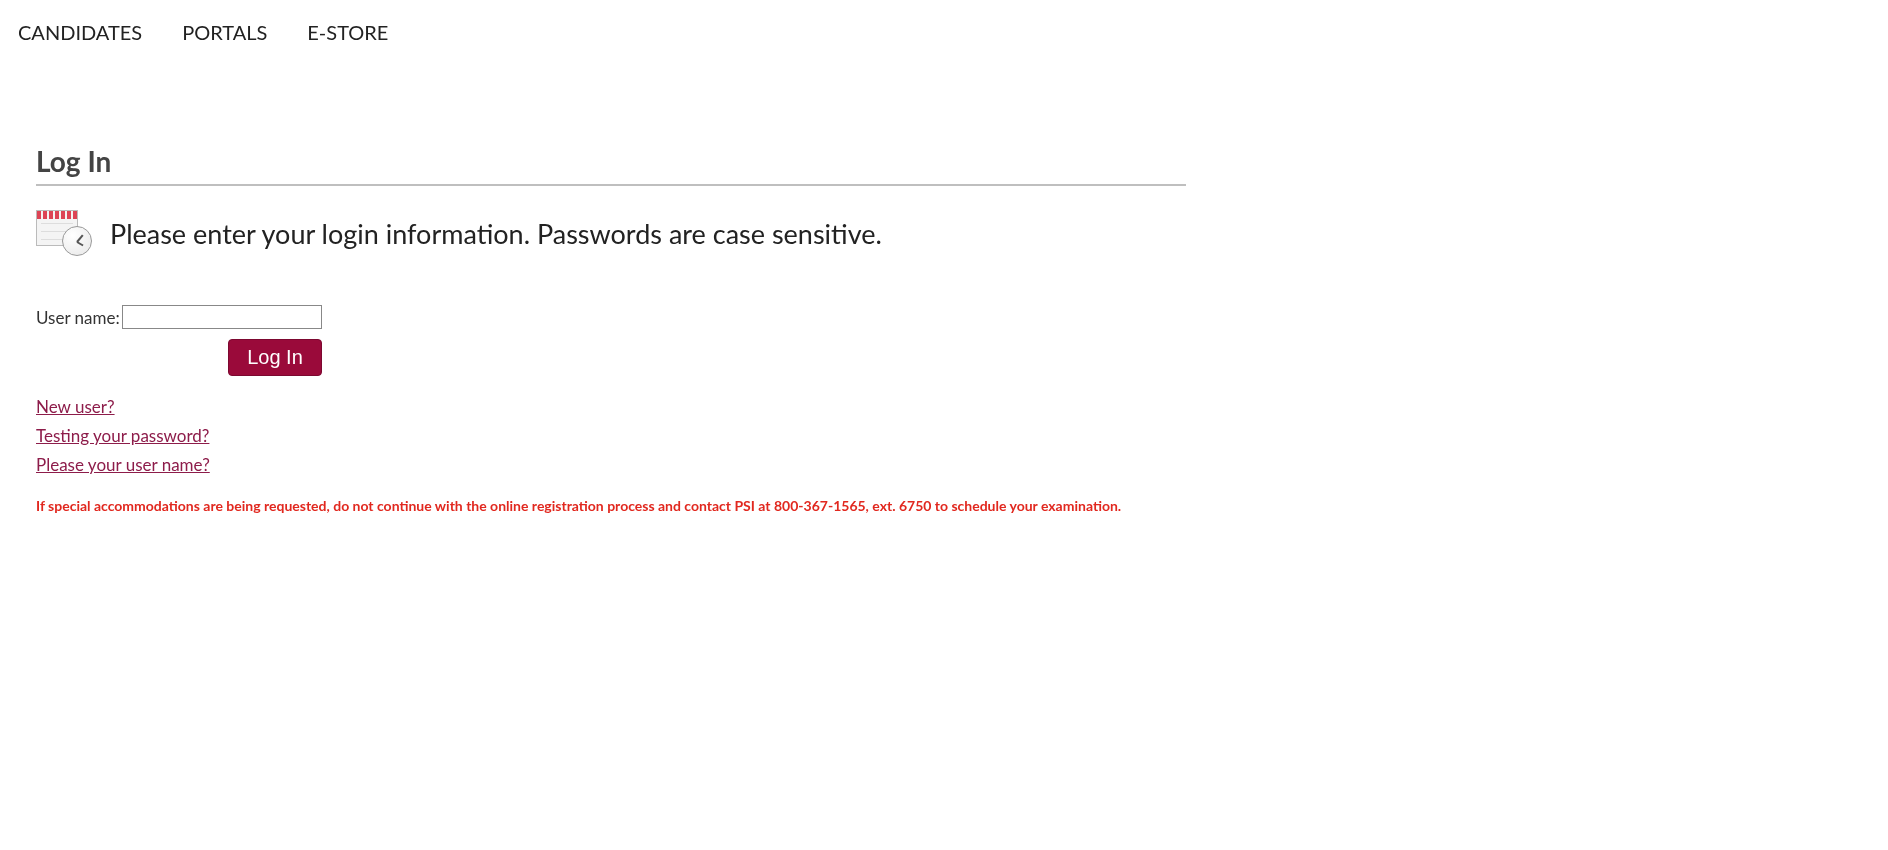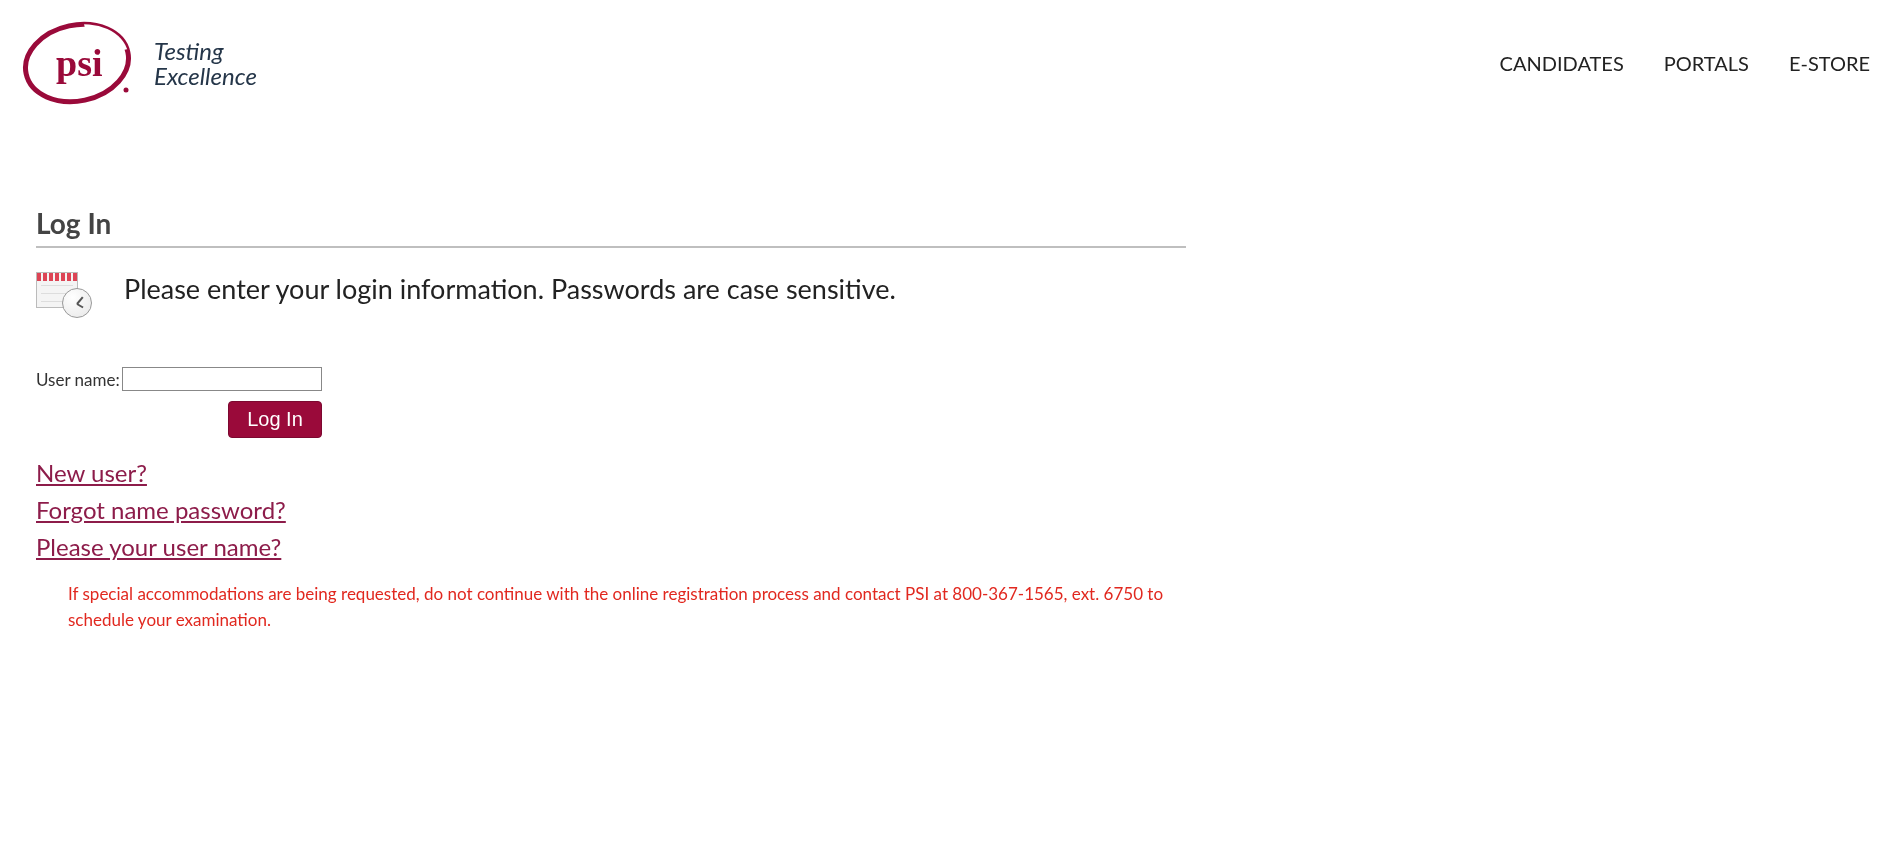--- a/index.html
+++ b/index.html
@@ -50,22 +50,22 @@
     color: #444444;
     margin: 0 0 6px 0;
   }
   .rule {
     border: 0;
     border-top: 2px solid #bfbfbf;
     margin: 0 0 24px 0;
   }
   .instruction-row {
     display: flex;
-    align-items: flex-start;
-    gap: 32px;
+    align-items: center;
+    gap: 18px;
     margin-bottom: 47px;
   }
   .instruction-text {
     font-size: 27px;
     color: #222;
   }
   .form-table {
     border-collapse: collapse;
     margin-top: 32px;
   }
@@ -100,33 +100,32 @@
     padding: 6px 18px;
     font-size: 20px;
     cursor: pointer;
   }
   .links {
     margin-top: 18px;
   }
   .links a {
     display: block;
     color: #8d1c4a;
-    font-size: 24px;
+    font-size: 17px;
     text-decoration: underline;
     margin: 8px 0;
     width: fit-content;
   }
   .notice {
     margin-top: 20px;
     color: #e1281f;
-    font-size: 17px;
-    font-weight: 400;
+    font-size: 14px;
+    font-weight: 700;
     line-height: 1.5;
     max-width: 1186px;
-    margin-left: 32px;
   }
   
   .cal-icon {
     position: relative;
     width: 56px;
     height: 46px;
     flex: 0 0 auto;
   }
   .cal-icon .cal {
     position: absolute;
@@ -166,37 +165,20 @@
     left: 50%; top: 50%;
     transform-origin: left center;
   }
   .cal-icon .clock::before { width: 9px; height: 2px; transform: rotate(-50deg); }
   .cal-icon .clock::after  { width: 7px; height: 2px; transform: rotate(30deg); }
 </style>
 </head>
 <body>
 
 <div class="header">
-  <div class="logo-wrap">
-    <svg width="120" height="86" viewBox="0 0 120 86">
-      <ellipse cx="55" cy="43" rx="52" ry="38" fill="none" stroke="#9a0a3a" stroke-width="5" transform="rotate(-12 55 43)"></ellipse>
-      <ellipse cx="55" cy="43" rx="52" ry="38" fill="#ffffff" stroke="none" transform="rotate(-12 55 43)" clip-path="url(#cut)"></ellipse>
-      <defs>
-        <clipPath id="cut">
-            <rect x="70" y="0" width="60" height="40"></rect>
-          </clipPath>
-      </defs>
-      <text x="34" y="56" font-family="Georgia, serif" font-size="38" fill="#9a0a3a" font-weight="bold">psi</text>
-      <circle cx="104" cy="70" r="2.5" fill="#9a0a3a"></circle>
-    </svg>
-    <div class="logo-text">
-      <div>Testing</div>
-      <div>Excellence</div>
-    </div>
-  </div>
   <nav class="nav">
     <a>CANDIDATES</a>
     <a>PORTALS</a>
     <a>E-STORE</a>
   </nav>
 </div>
 
 <div class="main">
   <h1 class="page-title">Log In</h1>
   <hr class="rule">
@@ -217,18 +199,18 @@
     </tr>
     <tr class="login-btn-row">
       <td></td>
       <td><button class="login-btn">Log In</button></td>
     </tr>
   </tbody>
     </table>
 
   <div class="links">
     <a>New user?</a>
-    <a>Forgot name password?</a>
+    <a>Testing your password?</a>
     <a>Please your user name?</a>
   </div>
 
   <div class="notice">If special accommodations are being requested, do not continue with the online registration process and contact PSI at 800-367-1565, ext. 6750 to schedule your examination.</div>
 </div>
 
 </body></html>

